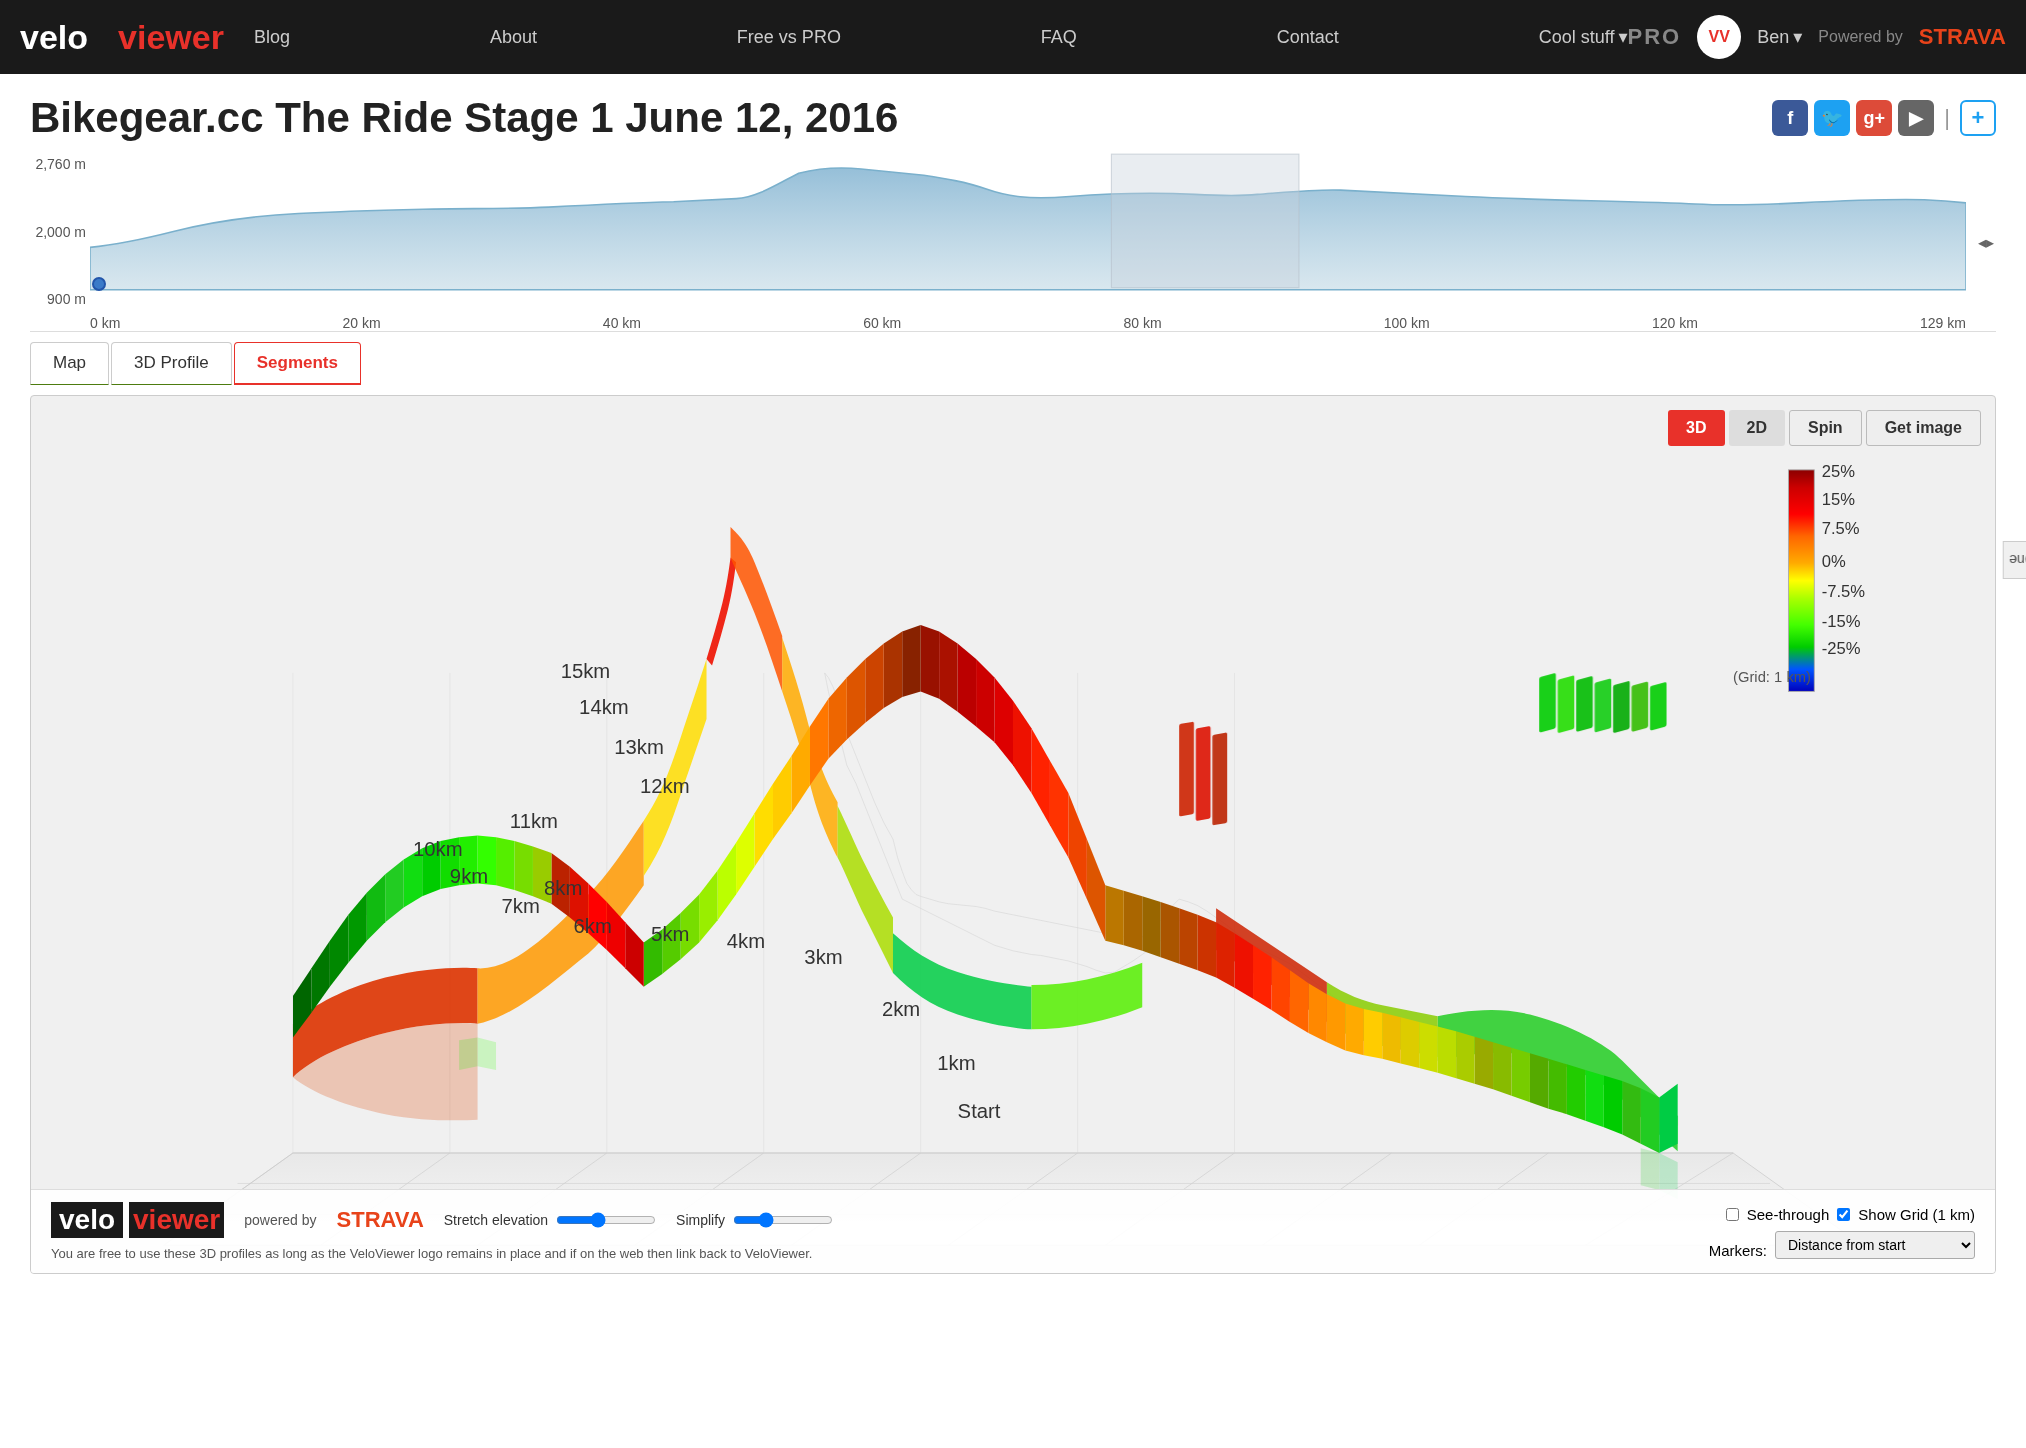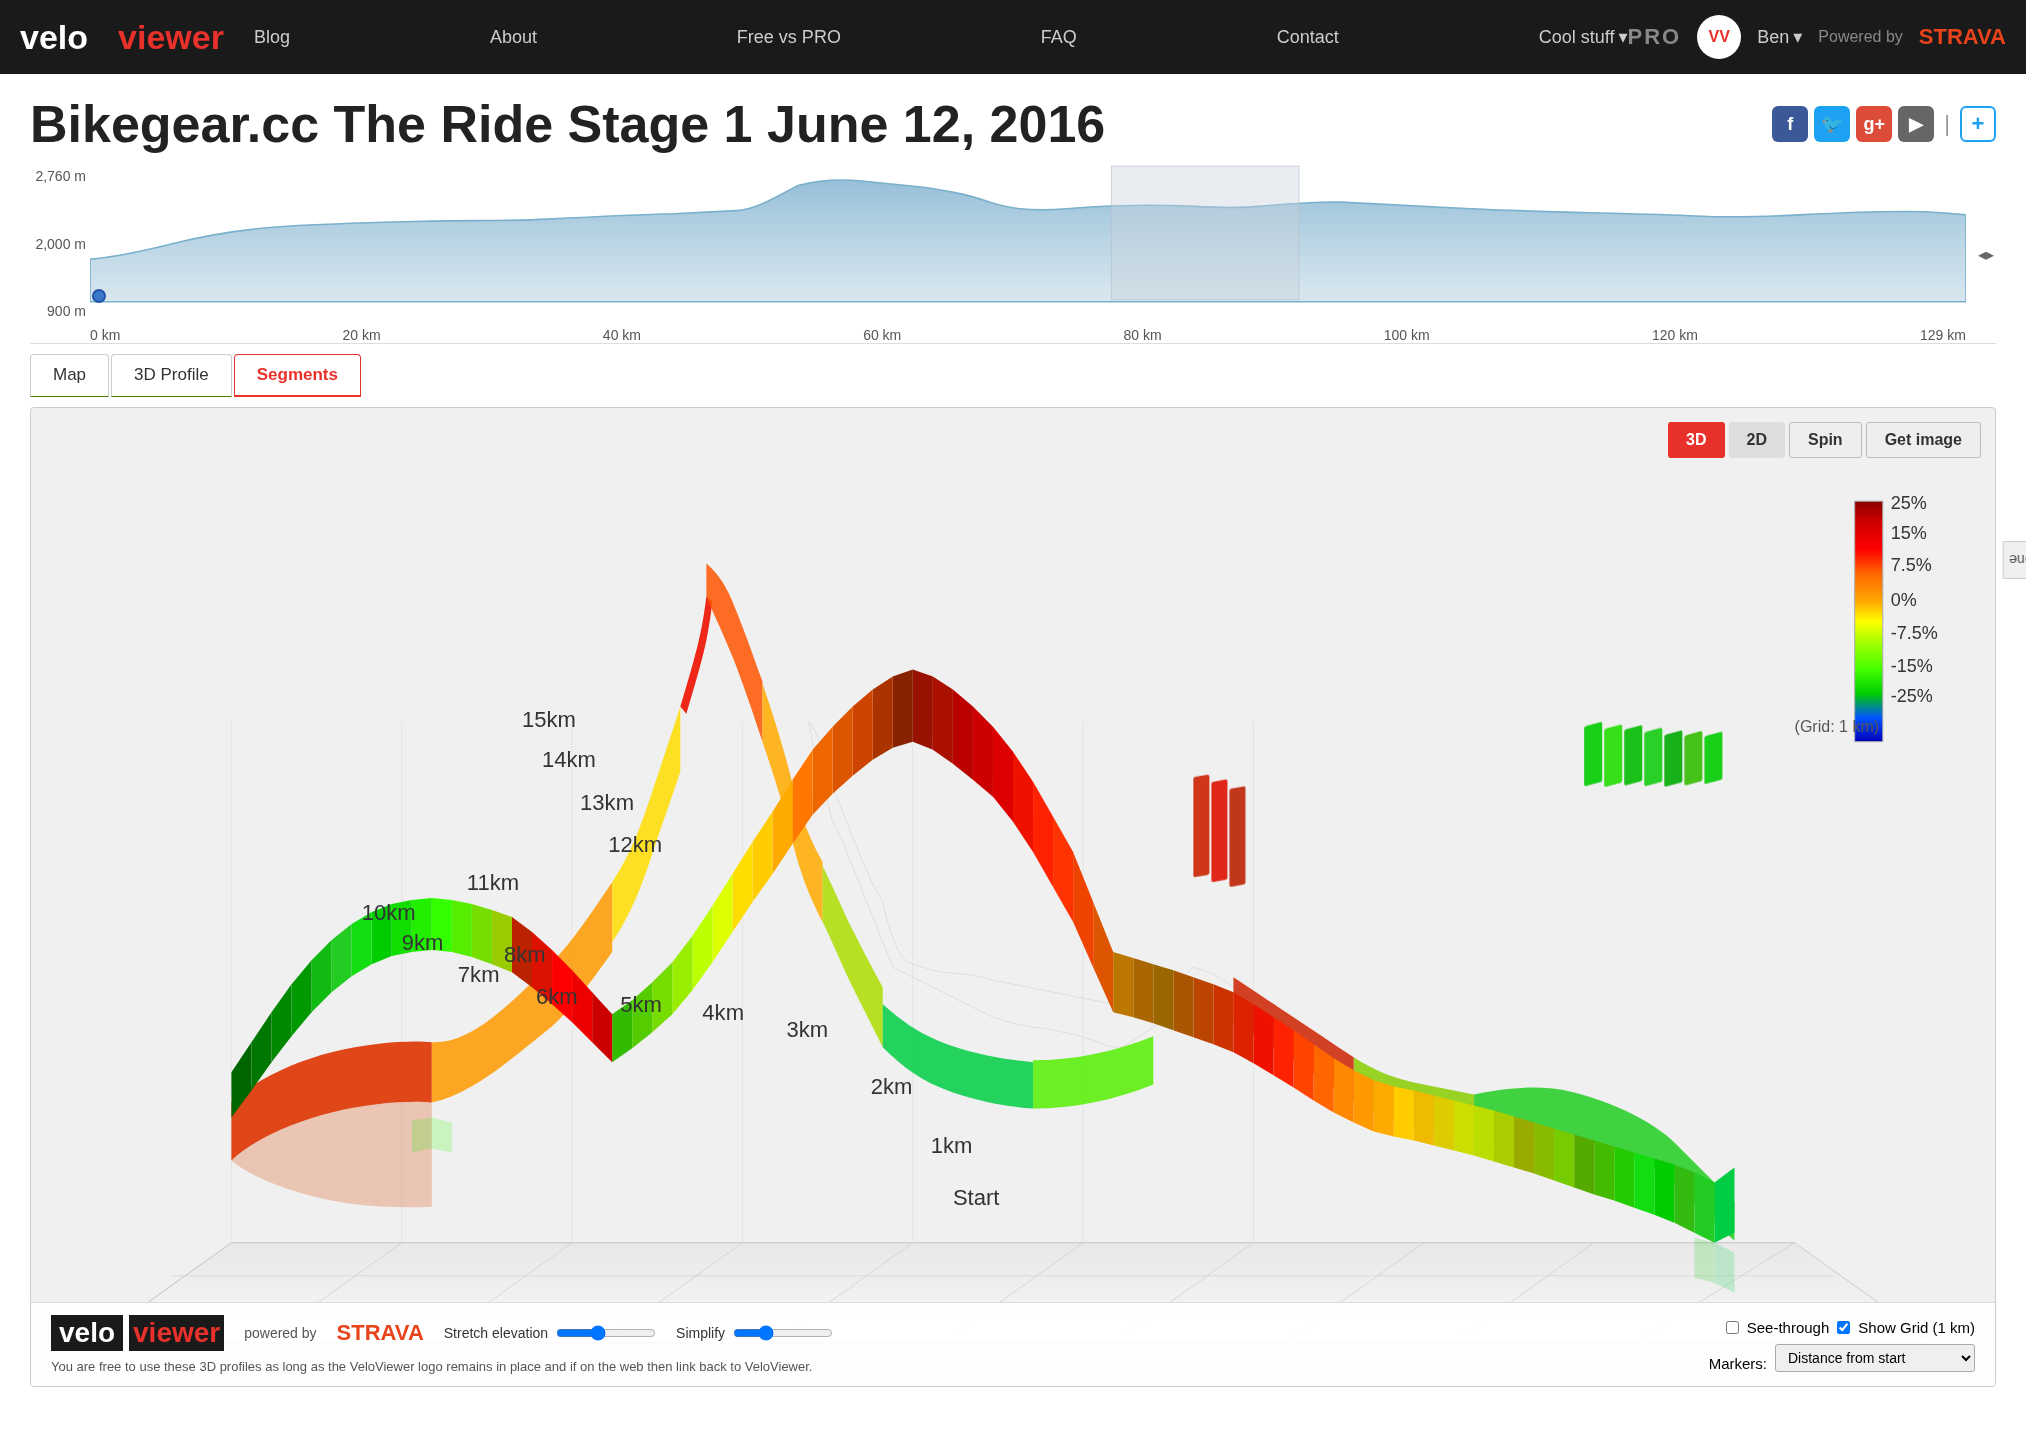--- a/index.html
+++ b/index.html
@@ -85,21 +85,21 @@
     .main { padding: 20px 30px; }
 
     
     .title-row {
       display: flex;
       align-items: center;
       gap: 20px;
       margin-bottom: 10px;
     }
     .page-title {
-      font-size: 52px;
+      font-size: 42px;
       font-weight: bold;
       color: #222;
     }
     .social-icons {
       display: flex;
       align-items: center;
       gap: 6px;
       margin-left: auto;
     }
     .social-icon {
@@ -201,21 +201,21 @@
       background: #fff;
       border-bottom: 1px solid #4d7c0f;
     }
 
     
     .view-panel {
       border: 1px solid #ccc;
       border-radius: 4px;
       position: relative;
       background: #f0f0f0;
-      height: 980px;
+      height: 879px;
       overflow: hidden;
     }
 
     
     .view-toolbar {
       position: absolute;
       top: 14px;
       right: 14px;
       display: flex;
       gap: 4px;

